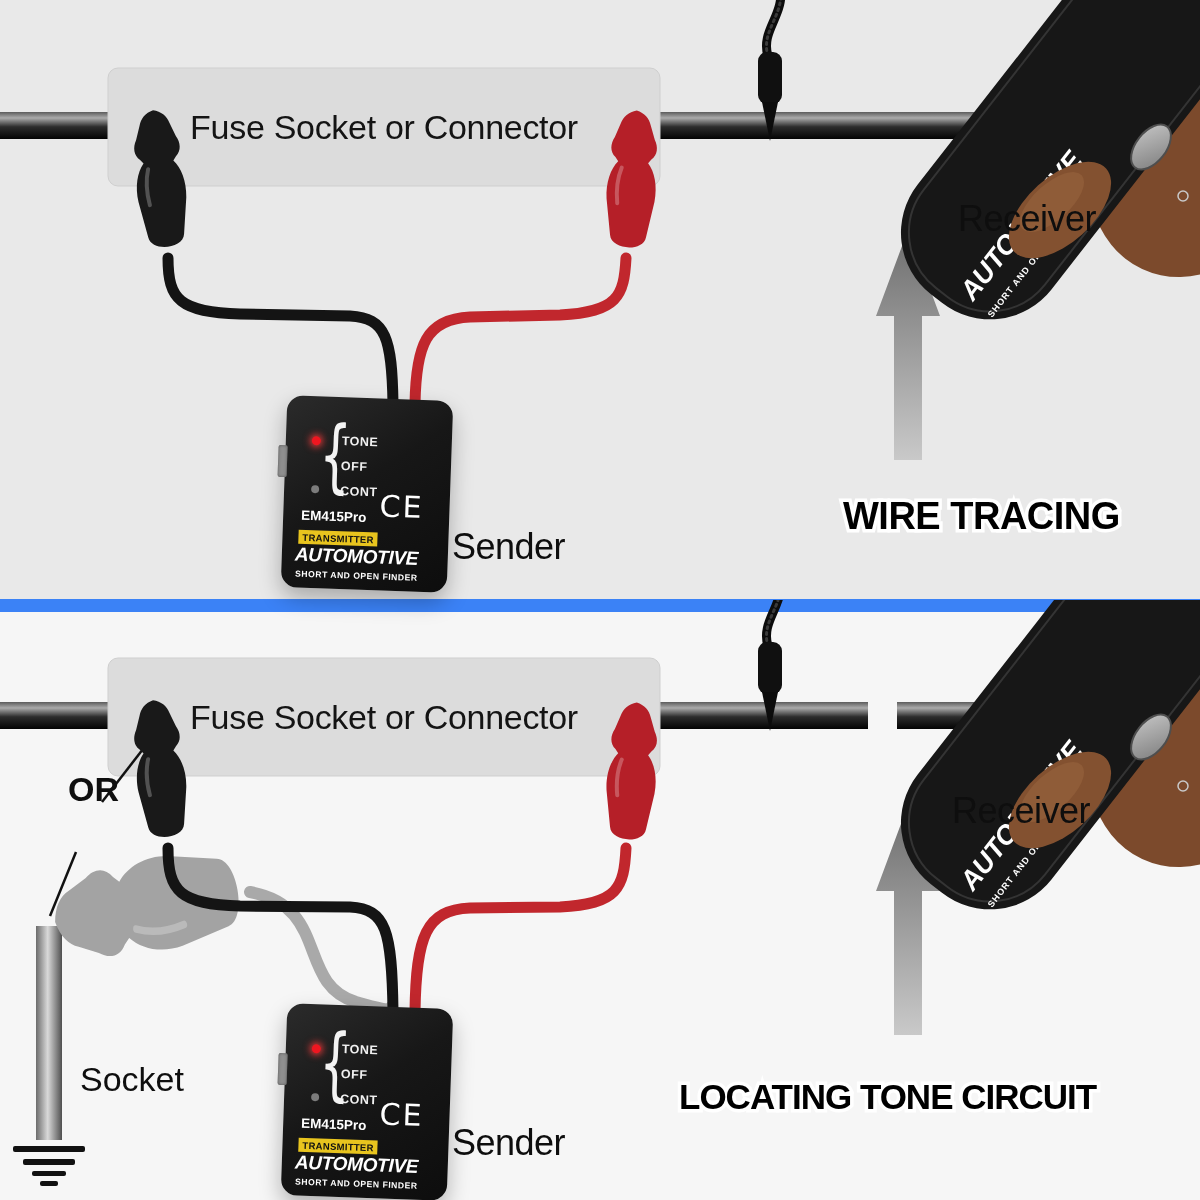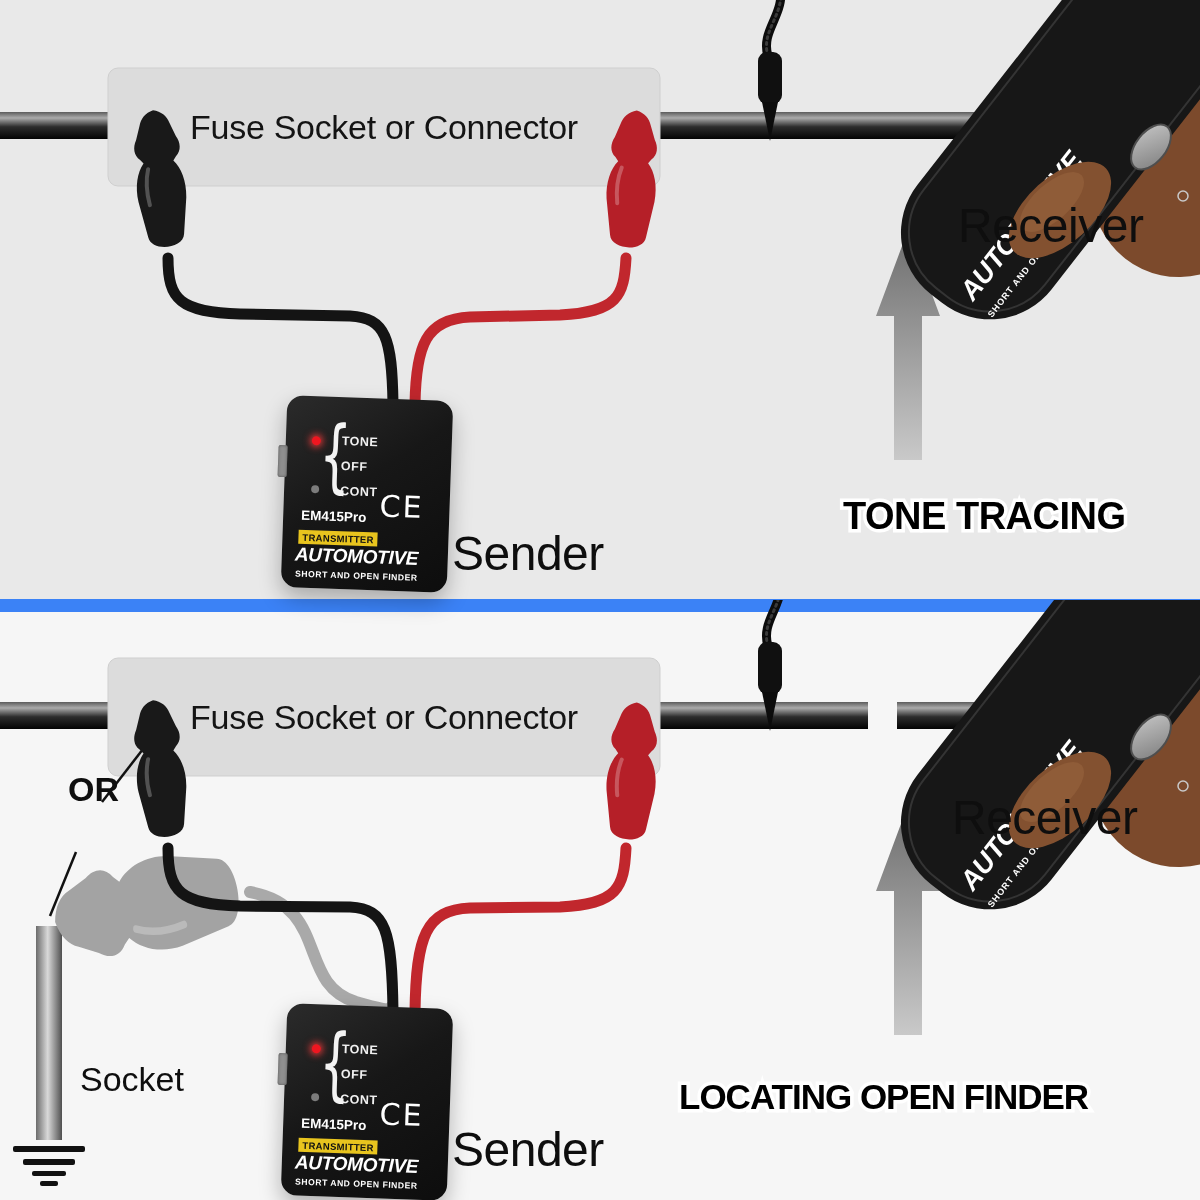--- a/index.html
+++ b/index.html
@@ -6,21 +6,21 @@
   .stage{position:relative;width:1200px;height:1200px;overflow:hidden;background:#3b82f6;
          font-family:"Liberation Sans",sans-serif;text-decoration:underline;}
   .panel{position:absolute;left:0;width:1200px;}
   #panel-top{top:0;height:599px;background:var(--panel-top-bg,#e9e9e9);}
   #panel-bottom{top:612px;height:588px;background:var(--panel-bottom-bg,#f6f6f6);}
   svg.layer{position:absolute;left:0;width:1200px;height:600px;}
   #svg-top{top:0;}
   #svg-bottom{top:600px;}
 
   .lbl{position:absolute;color:#0e0e0e;white-space:nowrap;}
-  .lbl-med{font-size:48px;font-weight:500;letter-spacing:-0.5px;}
+  .lbl-med{font-size:36px;font-weight:500;letter-spacing:-0.5px;}
   .connector-lbl{position:absolute;display:flex;align-items:center;justify-content:center;
                  font-size:34px;font-weight:500;color:#141414;letter-spacing:-0.3px;}
   .caption{position:absolute;font-weight:900;color:#000;white-space:nowrap;
            -webkit-text-stroke:7px #fff;paint-order:stroke fill;}
   #caption-top{left:843px;top:495px;font-size:38px;letter-spacing:-0.5px;}
   #caption-bottom{left:679px;top:1077px;font-size:35px;letter-spacing:-1px;}
 
   
   .sender{position:absolute;width:166px;height:192px;border-radius:16px;
           background:linear-gradient(145deg,#2b2b2b,#171717 45%,#0d0d0d);
@@ -153,28 +153,28 @@
     <use href="#clipShape" transform="translate(602,98) rotate(4)" style="color:var(--clip-red,#b51f28)"></use>
 
     <use href="#arrow" x="876" y="205"></use>
     <use href="#probe" y="-10"></use>
     <use href="#receiver" y="-10"></use>
   </svg>
 
   <div class="connector-lbl" style="left:108px;top:68px;width:552px;height:118px;">Fuse Socket or Connector</div>
   <div class="lbl lbl-med" style="left:958px;top:198px;">Receiver</div>
   <div class="lbl lbl-med" style="left:452px;top:526px;">Sender</div>
-  <div class="caption" id="caption-top">TONE TRACING</div>
+  <div class="caption" id="caption-top">WIRE TRACING</div>
 
   <div class="connector-lbl" style="left:108px;top:658px;width:552px;height:118px;">Fuse Socket or Connector</div>
   <div class="lbl lbl-med" style="left:952px;top:790px;">Receiver</div>
   <div class="lbl lbl-med" style="left:452px;top:1122px;">Sender</div>
   <div class="lbl" style="left:68px;top:770px;font-size:34px;font-weight:600;">OR</div>
   <div class="lbl" style="left:80px;top:1060px;font-size:34px;font-weight:500;">Socket</div>
-  <div class="caption" id="caption-bottom">LOCATING OPEN FINDER</div>
+  <div class="caption" id="caption-bottom">LOCATING TONE CIRCUIT</div>
 
   <div class="sender" id="sender-top">
     <div class="sw-tab"></div>
     <div class="led led-red"></div>
     <div class="led led-gray"></div>
     <div class="brace">{</div>
     <div class="sw-labels">
       <div>TONE</div>
       <div>OFF</div>
       <div>CONT</div>

